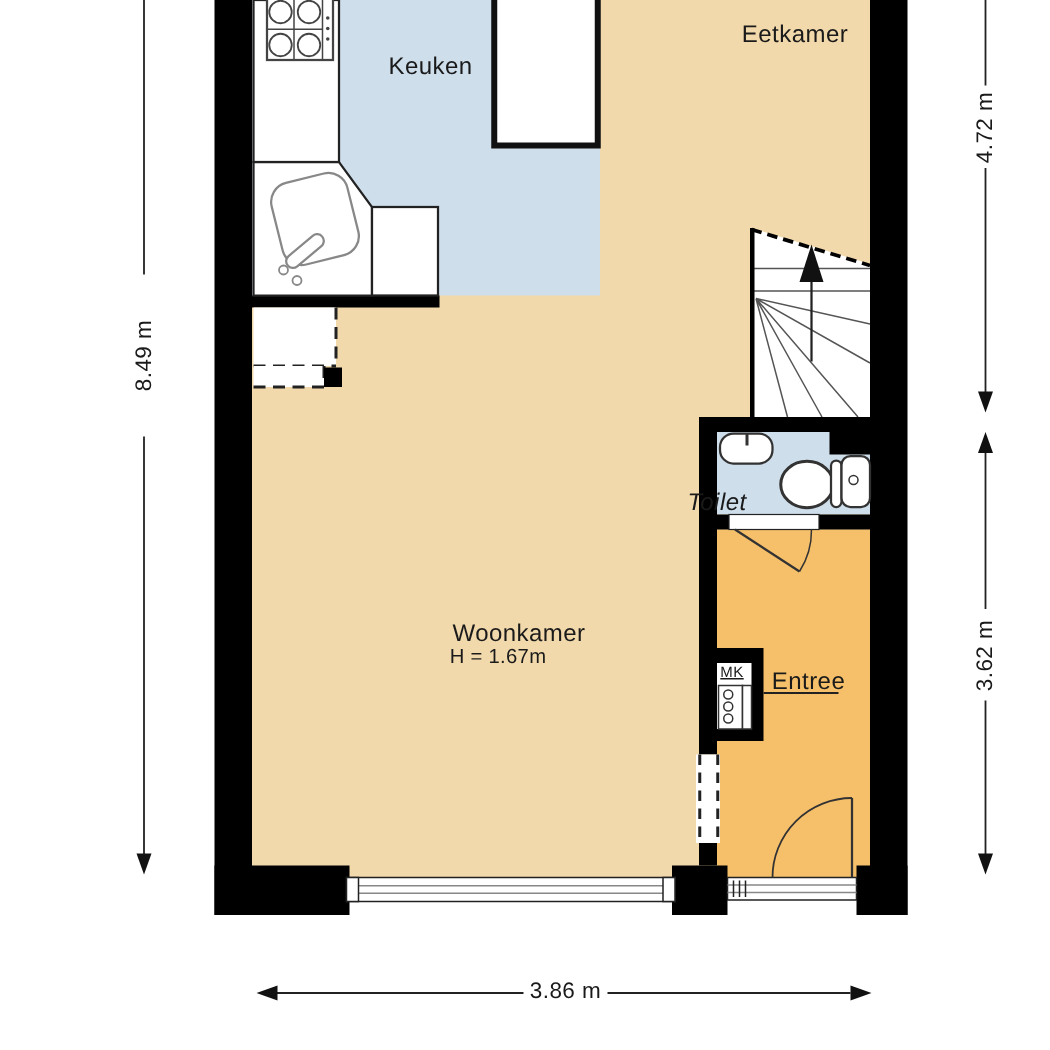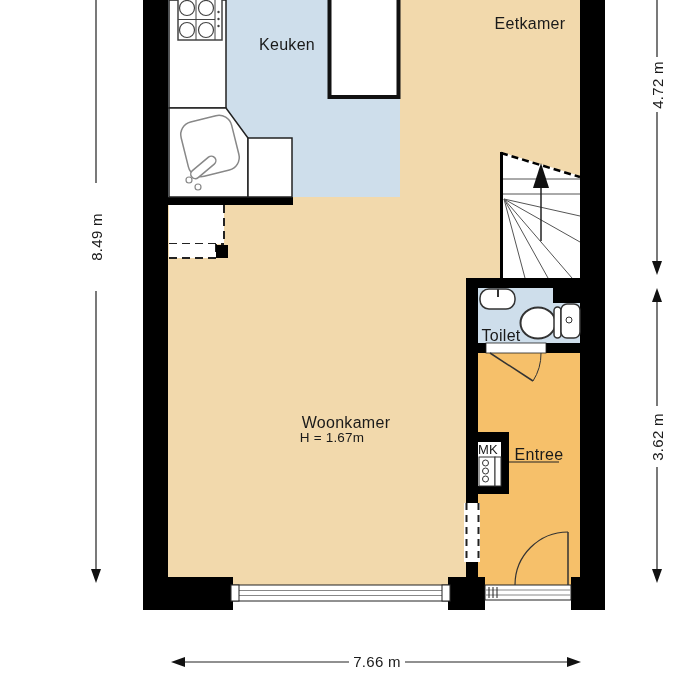--- a/index.html
+++ b/index.html
@@ -15,21 +15,21 @@
   .lbl{
     position:absolute;
     transform:translate(-50%,-50%);
     color:#1a1a1a;
     font-size:16px;
     letter-spacing:0.3px;
     white-space:nowrap;
     line-height:1;
   }
   .lbl.small{font-size:13.5px;letter-spacing:0.2px;}
-  .lbl.mk{font-size:13px;font-weight:400;}
+  .lbl.mk{font-size:10px;font-weight:400;text-decoration:underline;}
   .lbl.dim{font-size:15px;}
   .lbl.vdim{transform:translate(-50%,-50%) rotate(-90deg);}
 </style>
 </head>
 <body>
 
 <div class="canvas">
 
   <svg width="700" height="700" viewBox="0 0 700 700">
 
@@ -150,21 +150,21 @@
       <polygon points="629,583 624,569 634,569"></polygon>
       <polygon points="143,662 157,657 157,667"></polygon>
       <polygon points="553,662 539,657 539,667"></polygon>
     </g>
   </svg>
 
   <div class="lbl" style="left:259px;top:45px;">Keuken</div>
   <div class="lbl" style="left:502px;top:24px;">Eetkamer</div>
   <div class="lbl" style="left:318px;top:423px;">Woonkamer</div>
   <div class="lbl small" style="left:304px;top:438px;">H = 1.67m</div>
-  <div class="lbl" style="left:473px;top:336px;">Toilet</div>
+  <div class="lbl" style="left:450px;top:336px;font-style:italic;">Toilet</div>
   <div class="lbl" style="left:511px;top:455px;">Entree</div>
   <div class="lbl mk" style="left:460px;top:449px;">MK</div>
 
   <div class="lbl dim vdim" style="left:68px;top:237px;">8.49 m</div>
   <div class="lbl dim vdim" style="left:629px;top:85px;">4.72 m</div>
   <div class="lbl dim vdim" style="left:629px;top:437px;">3.62 m</div>
-  <div class="lbl dim" style="left:349px;top:661px;">7.66 m</div>
+  <div class="lbl dim" style="left:349px;top:661px;">3.86 m</div>
 </div>
 
 </body></html>

